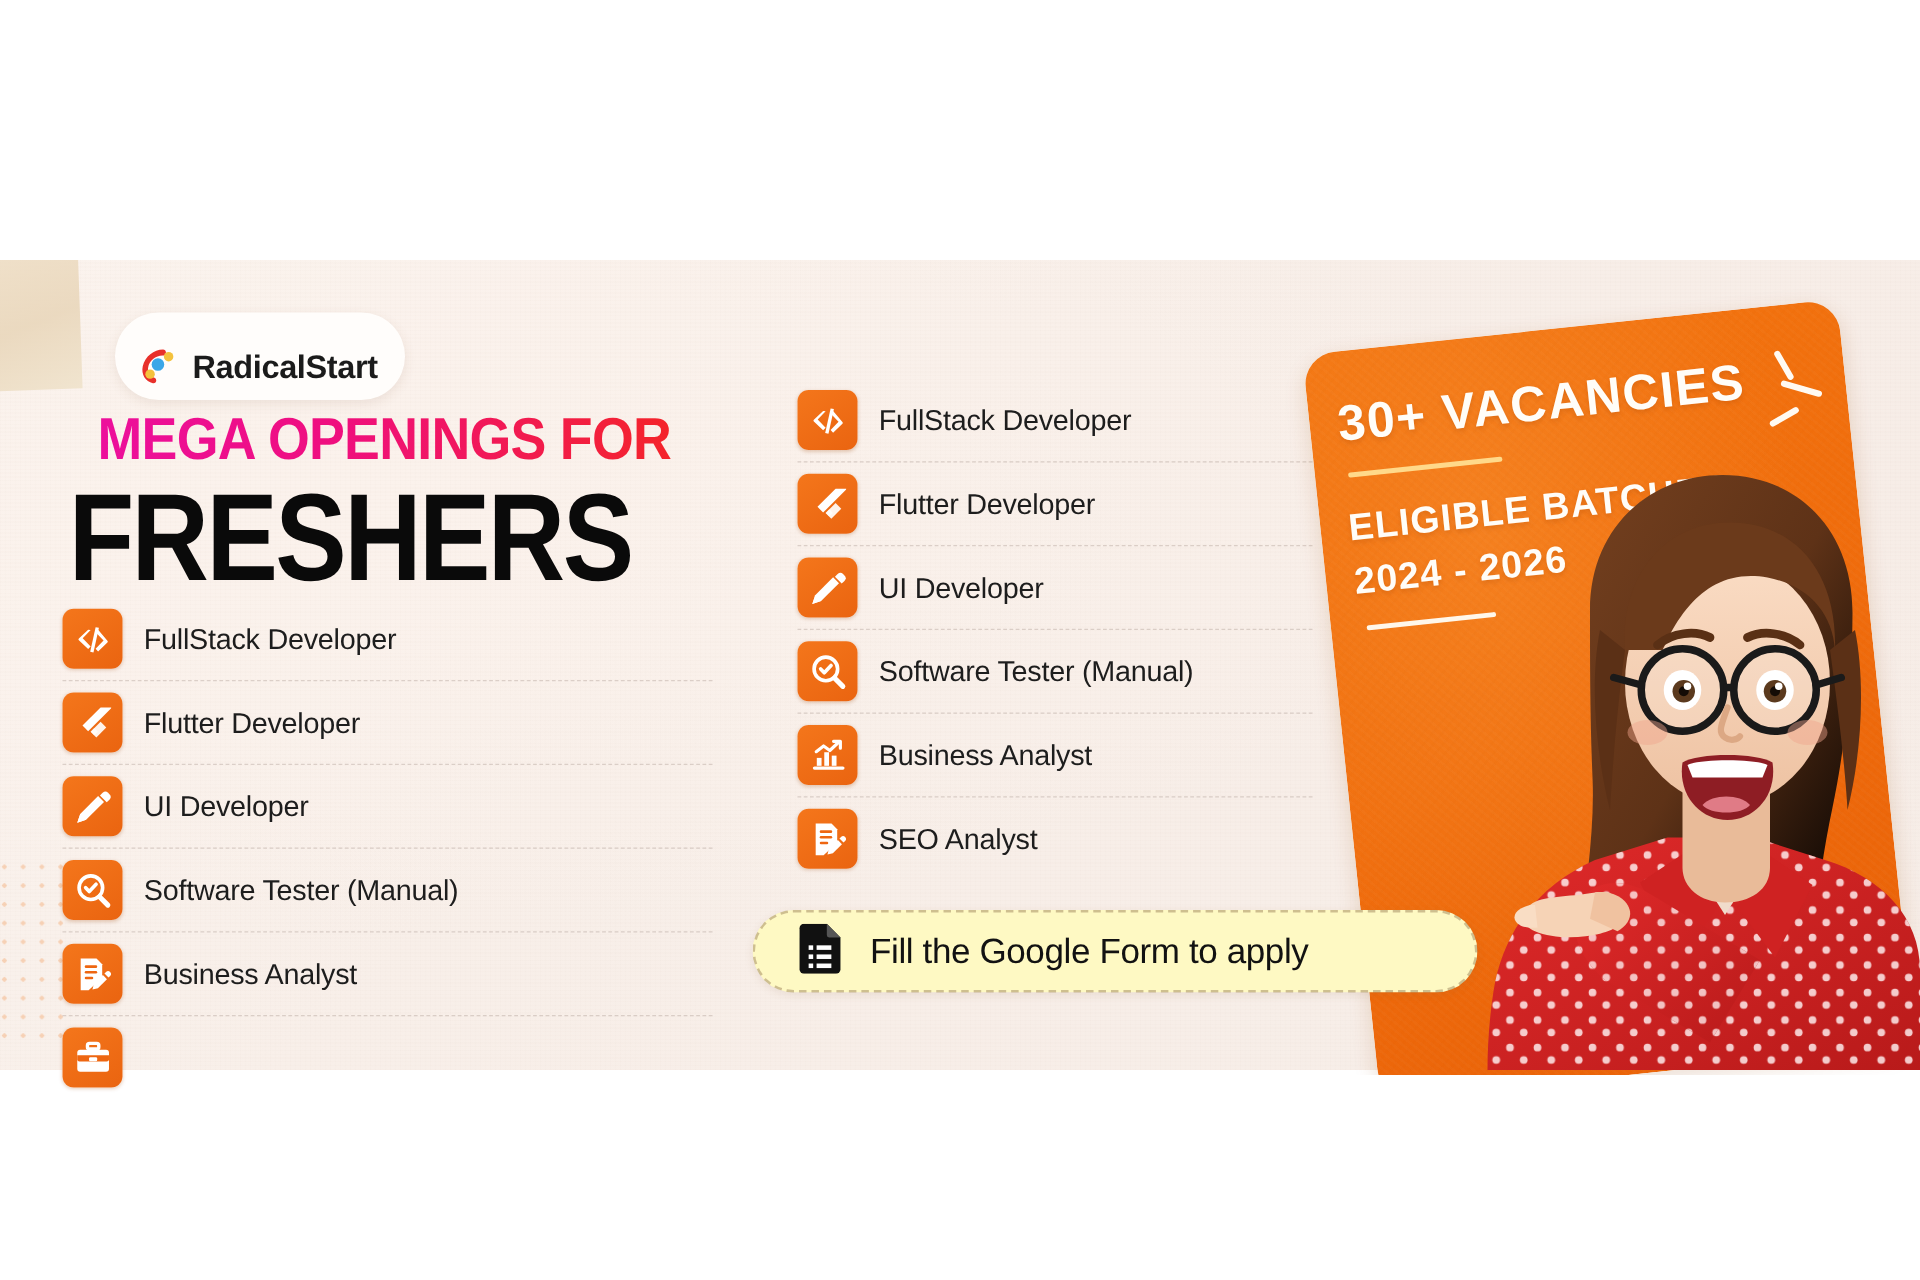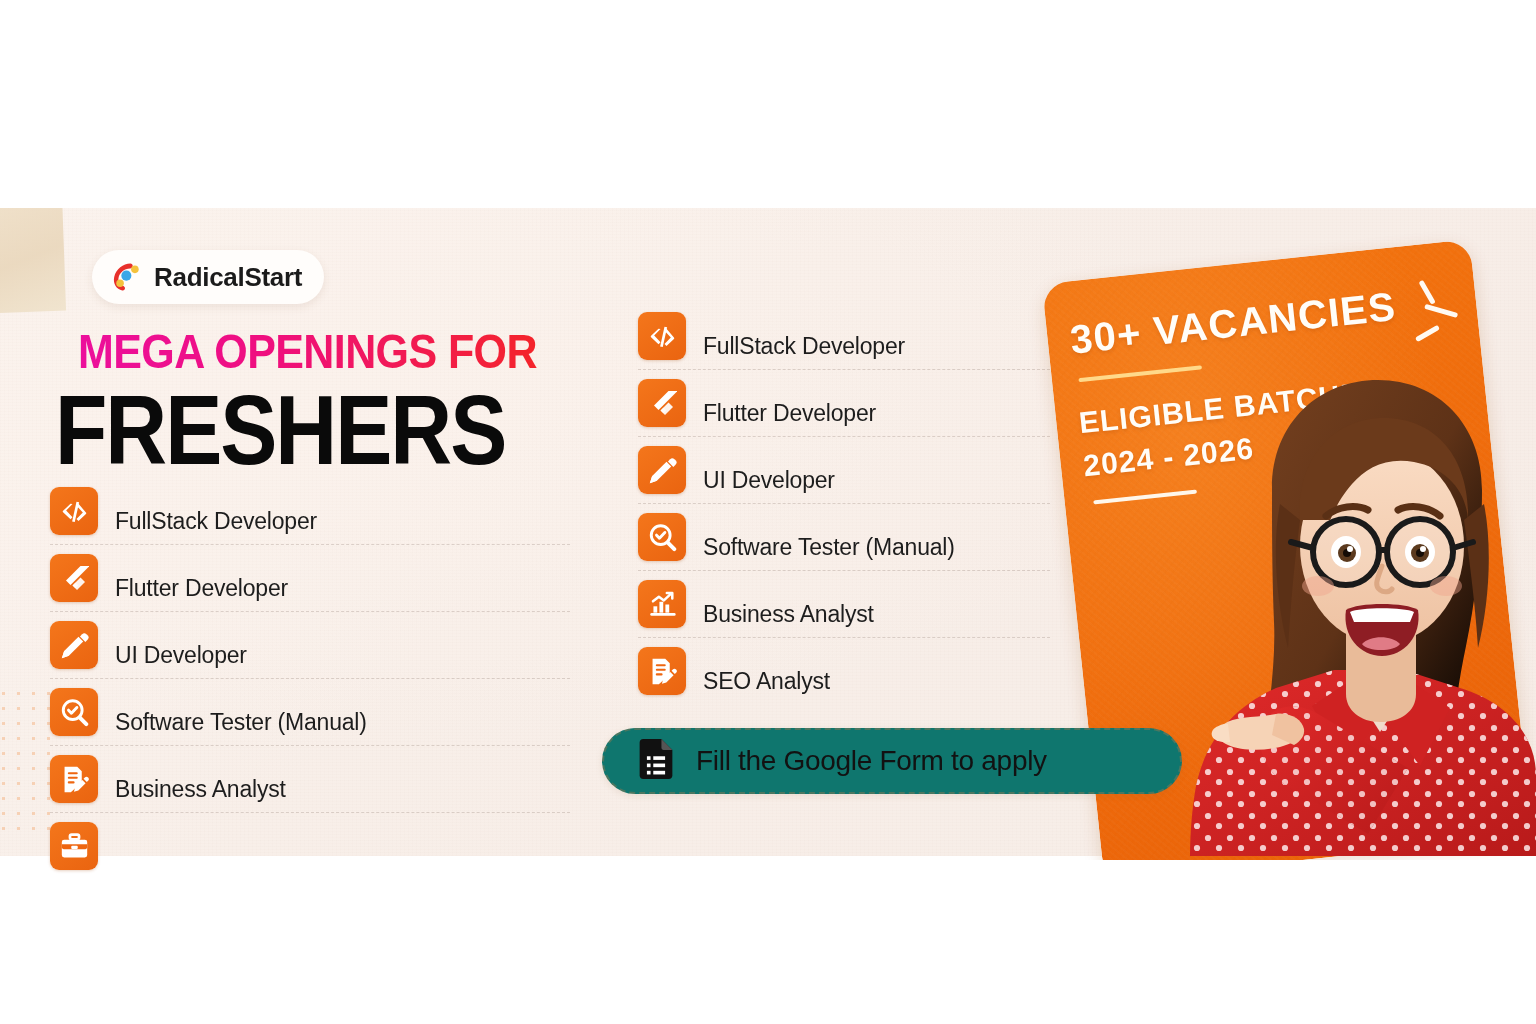--- a/index.html
+++ b/index.html
@@ -41,21 +41,21 @@
     position:absolute; left:-4px; top:478px; width:62px; height:148px;
     background-image:radial-gradient(circle, rgba(240,120,30,.30) 1.6px, rgba(0,0,0,0) 1.9px);
     background-size:15px 15px; opacity:.85;
   }
 
   
   .logo-pill {
     position:absolute; left:92px; top:250px;
     display:flex; align-items:center; gap:11px;
     background:#fffdfb; border-radius:40px;
-    padding:9px 22px 9px 15px;
+    padding:25px 22px 9px 15px;
     box-shadow:0 3px 9px rgba(120,80,50,.10);
   }
   .logo-mark { width:36px; height:36px; flex:0 0 36px; }
   .logo-word {
     font-size:26px; font-weight:700; color:#1b1b1b;
     letter-spacing:-.3px; white-space:nowrap;
   }
 
   
   .mega {
@@ -72,21 +72,21 @@
     letter-spacing:-2px; white-space:nowrap;
     transform:scaleY(1.18) scaleX(1.02); transform-origin:left top;
   }
 
   
   .joblist { position:absolute; }
   .joblist.left  { left:50px;  top:478px; width:520px; }
   .joblist.mid   { left:638px; top:303px; width:412px; }
 
   .jobrow {
-    display:flex; align-items:flex-end; gap:17px;
+    display:flex; align-items:center; gap:17px;
     padding:9px 0;
     border-bottom:1px dashed rgba(150,130,120,.30);
   }
   .joblist .jobrow:last-child { border-bottom:none; }
 
   .tile {
     flex:0 0 auto; width:48px; height:48px; border-radius:9px;
     background:linear-gradient(145deg,#f4761b 0%, #ea6410 100%);
     display:flex; align-items:center; justify-content:center;
     box-shadow:0 1px 3px rgba(160,70,10,.25);
@@ -94,21 +94,21 @@
   .tile svg { width:29px; height:29px; display:block; }
   .joblabel {
     font-size:23px; font-weight:400; color:#1d1d1d; letter-spacing:-.2px;
     white-space:nowrap;
   }
 
   
   .cta {
     position:absolute; left:602px; top:728px; z-index:6;
     width:580px; height:66px; border-radius:34px;
-    background:#0f766e;
+    background:#fef9c3;
     border:2px dashed rgba(150,120,80,.45);
     display:flex; align-items:center; gap:22px;
     padding-left:34px;
     box-shadow:0 2px 7px rgba(140,100,60,.12);
   }
   .cta svg { width:36px; height:40px; flex:0 0 36px; }
   .cta-label {
     font-size:28px; font-weight:400; color:#121212; letter-spacing:-.3px;
     white-space:nowrap;
   }

